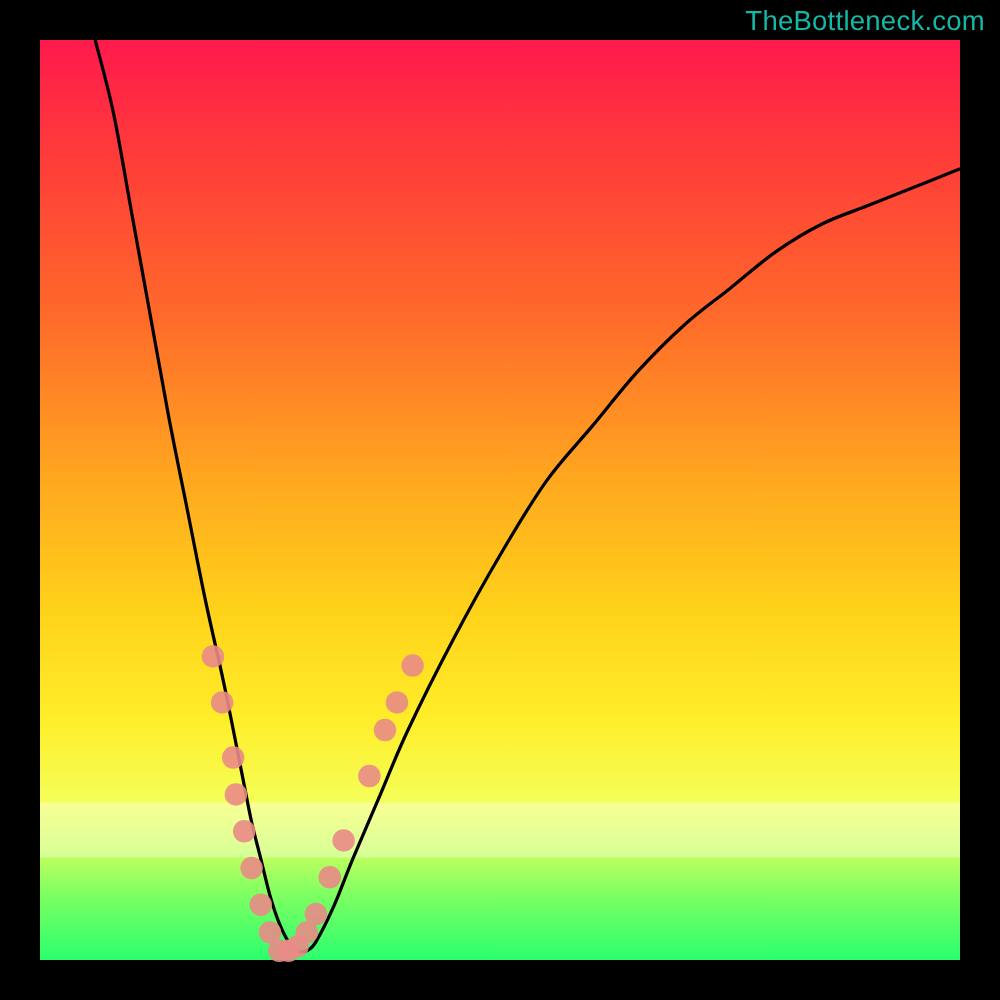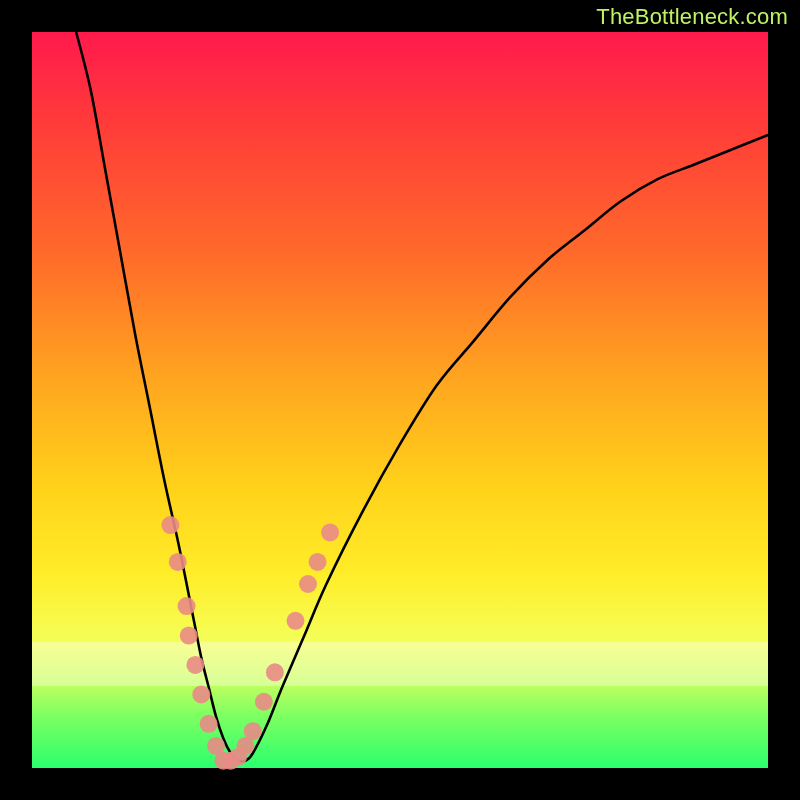--- a/index.html
+++ b/index.html
@@ -50,21 +50,21 @@
     position: absolute;
     left: 0; top: 0;
     width: 736px;
     height: 736px;
     overflow: visible;
   }
   .watermark {
     position: absolute;
     top: 4px;
     right: 12px;
-    color: #bef264;
+    color: #14b8a6;
     font-size: 22px;
     font-weight: 400;
     letter-spacing: 0.2px;
   }
 </style>
 </head>
 <body>
 
 <div class="frame">
   <div class="watermark">TheBottleneck.com</div>

